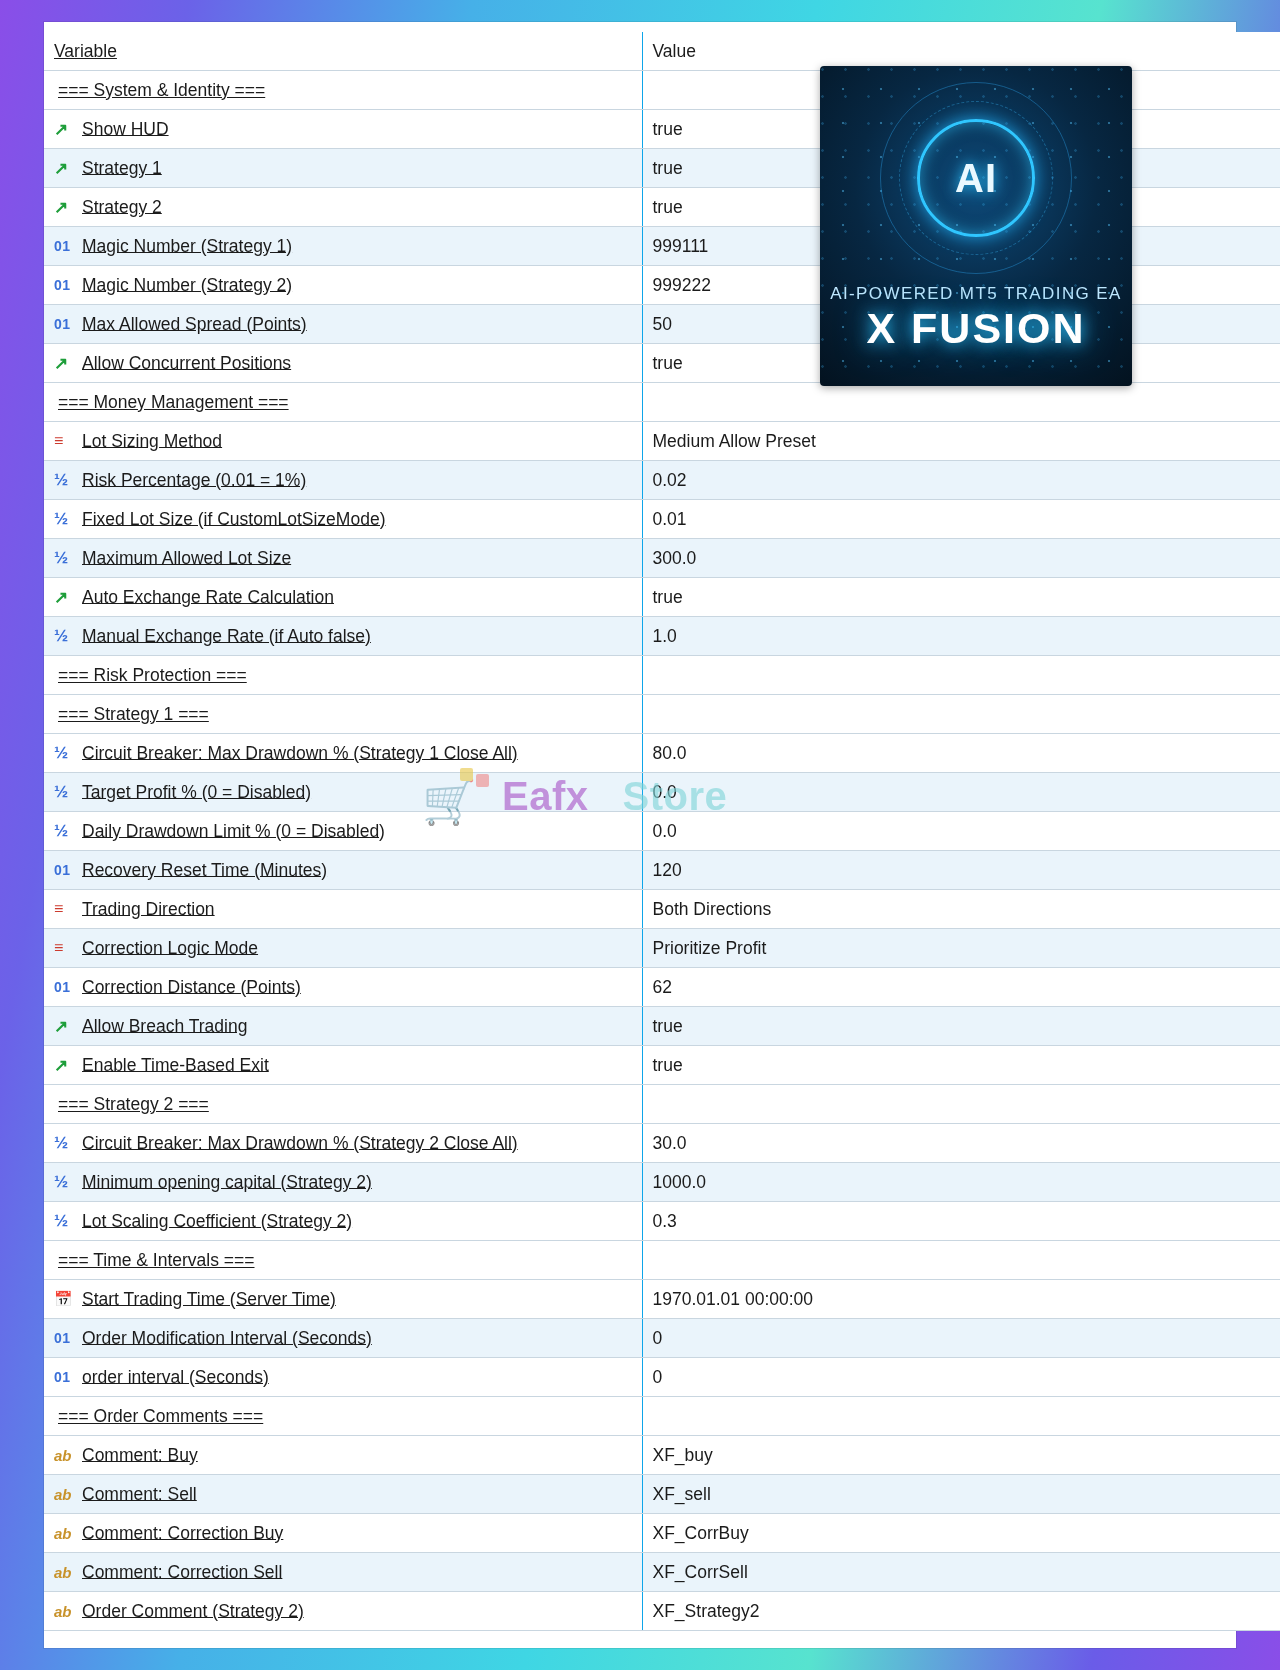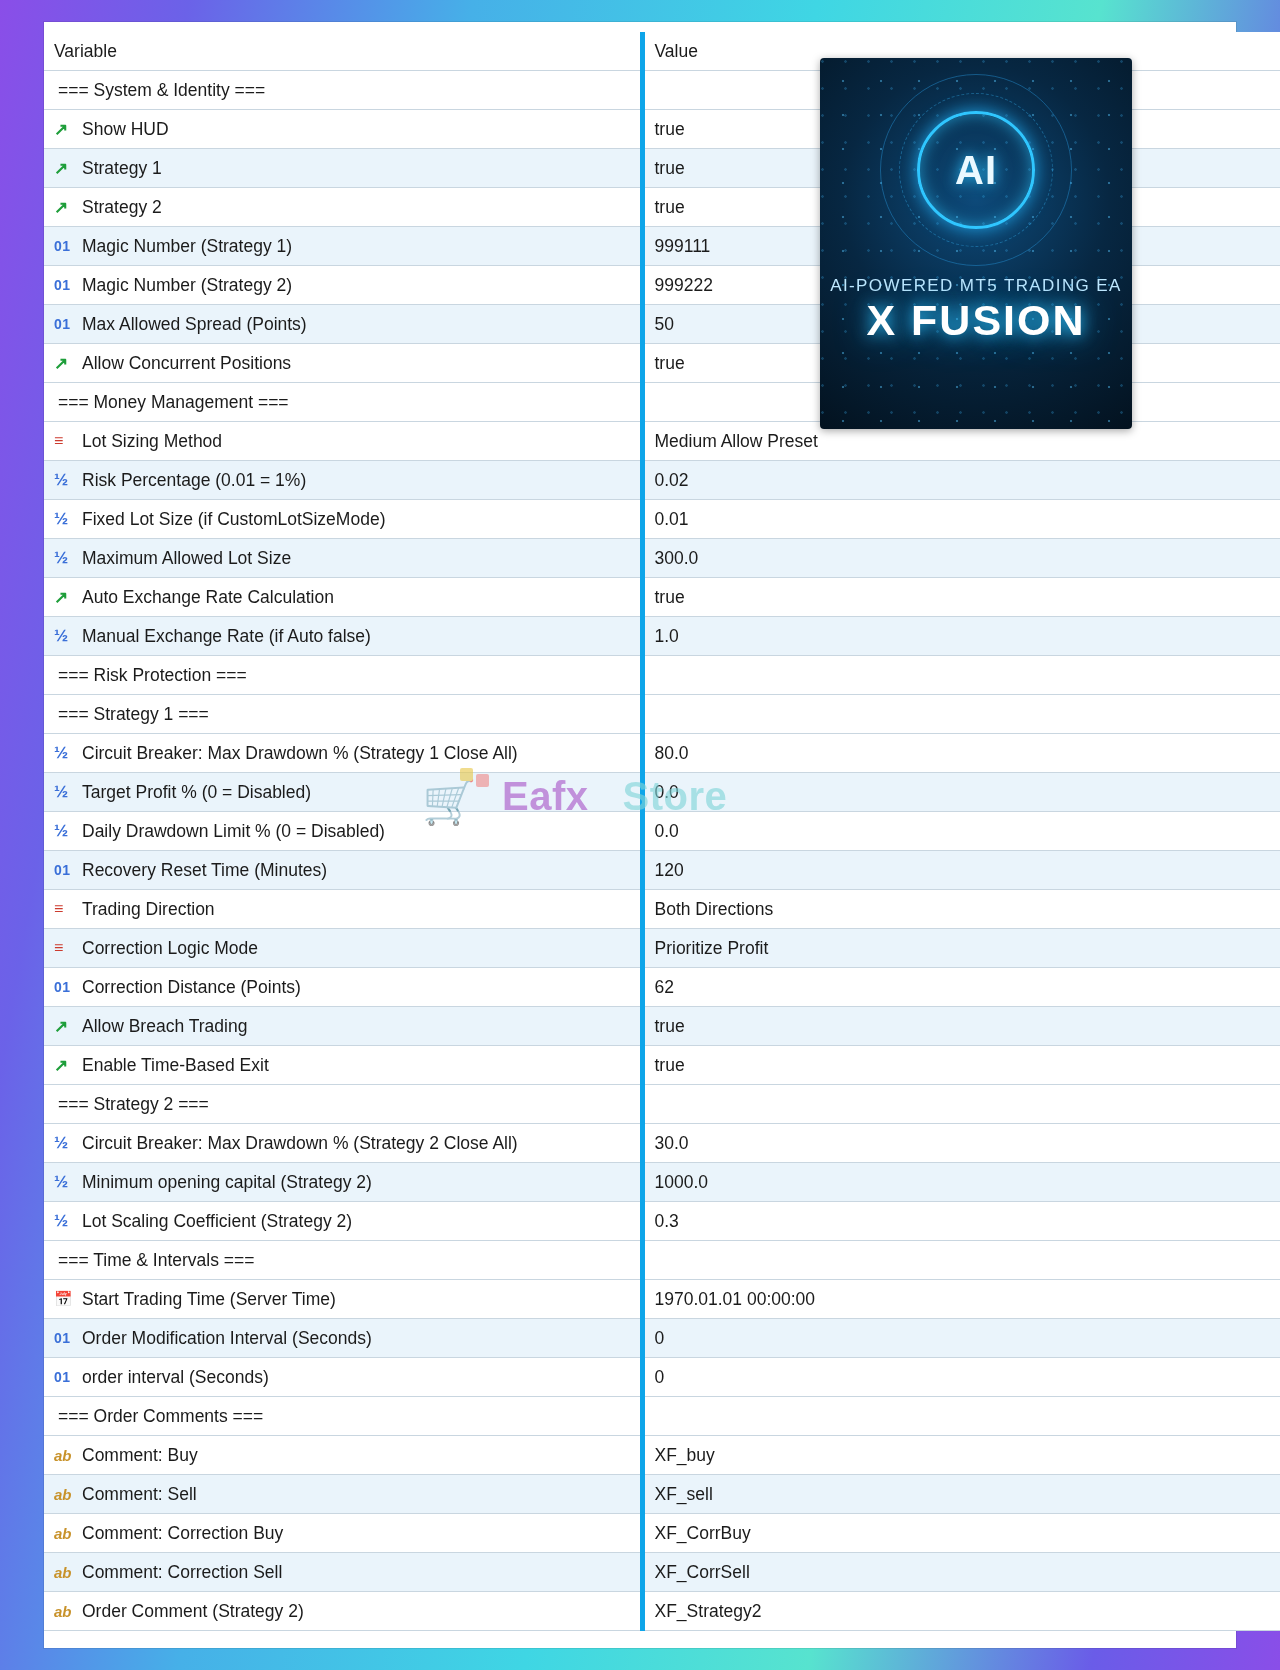--- a/index.html
+++ b/index.html
@@ -40,21 +40,21 @@
   .table td {
     height: 38px;
     padding: 0 0 0 10px;
     font-size: 17.5px;
     color: #1b1b1b;
     border-bottom: 1px solid #c9d6e0;
     vertical-align: middle;
     white-space: nowrap;
     overflow: hidden;
   }
-  .col-var { width: 598px; border-right: 5px solid #0ea5e9; }
+  .col-var { width: 598px; border-right: 1px solid #0ea5e9; text-decoration: underline; }
   .col-val { width: 686px; }
   .row-alt td { background: #eaf4fb; }
   .row-plain td { background: #ffffff; }
   .row-head td {
     background: #ffffff;
     font-size: 17.5px;
   }
   .row-section td { background: #ffffff; }
   .icon {
     display: inline-block;
@@ -68,23 +68,23 @@
   .ic-int { color: #3a6fd8; font-size: 14px; font-weight: bold; letter-spacing: 0.5px; }
   .ic-dbl { color: #3a6fd8; font-size: 17px; font-weight: bold; }
   .ic-enum { color: #cc3b2e; font-size: 16px; font-weight: bold; line-height: 1; }
   .ic-str { color: #c8922a; font-size: 15px; font-weight: bold; font-style: italic; }
   .ic-date { color: #3a9fe0; font-size: 15px; }
   .label-txt { vertical-align: middle; }
   .section-txt { padding-left: 4px; }
   .logo {
     position: absolute;
     left: 776px;
-    top: 36px;
+    top: 44px;
     width: 312px;
-    height: 371px;
+    height: 320px;
     border-radius: 4px;
     background:
       radial-gradient(circle at 50% 38%, #0d4a7a 0%, #072742 48%, #03121f 100%);
     overflow: hidden;
     box-shadow: 0 2px 8px rgba(0,0,0,0.35);
   }
   .logo-rings {
     position: absolute;
     left: 50%;
     top: 112px;

